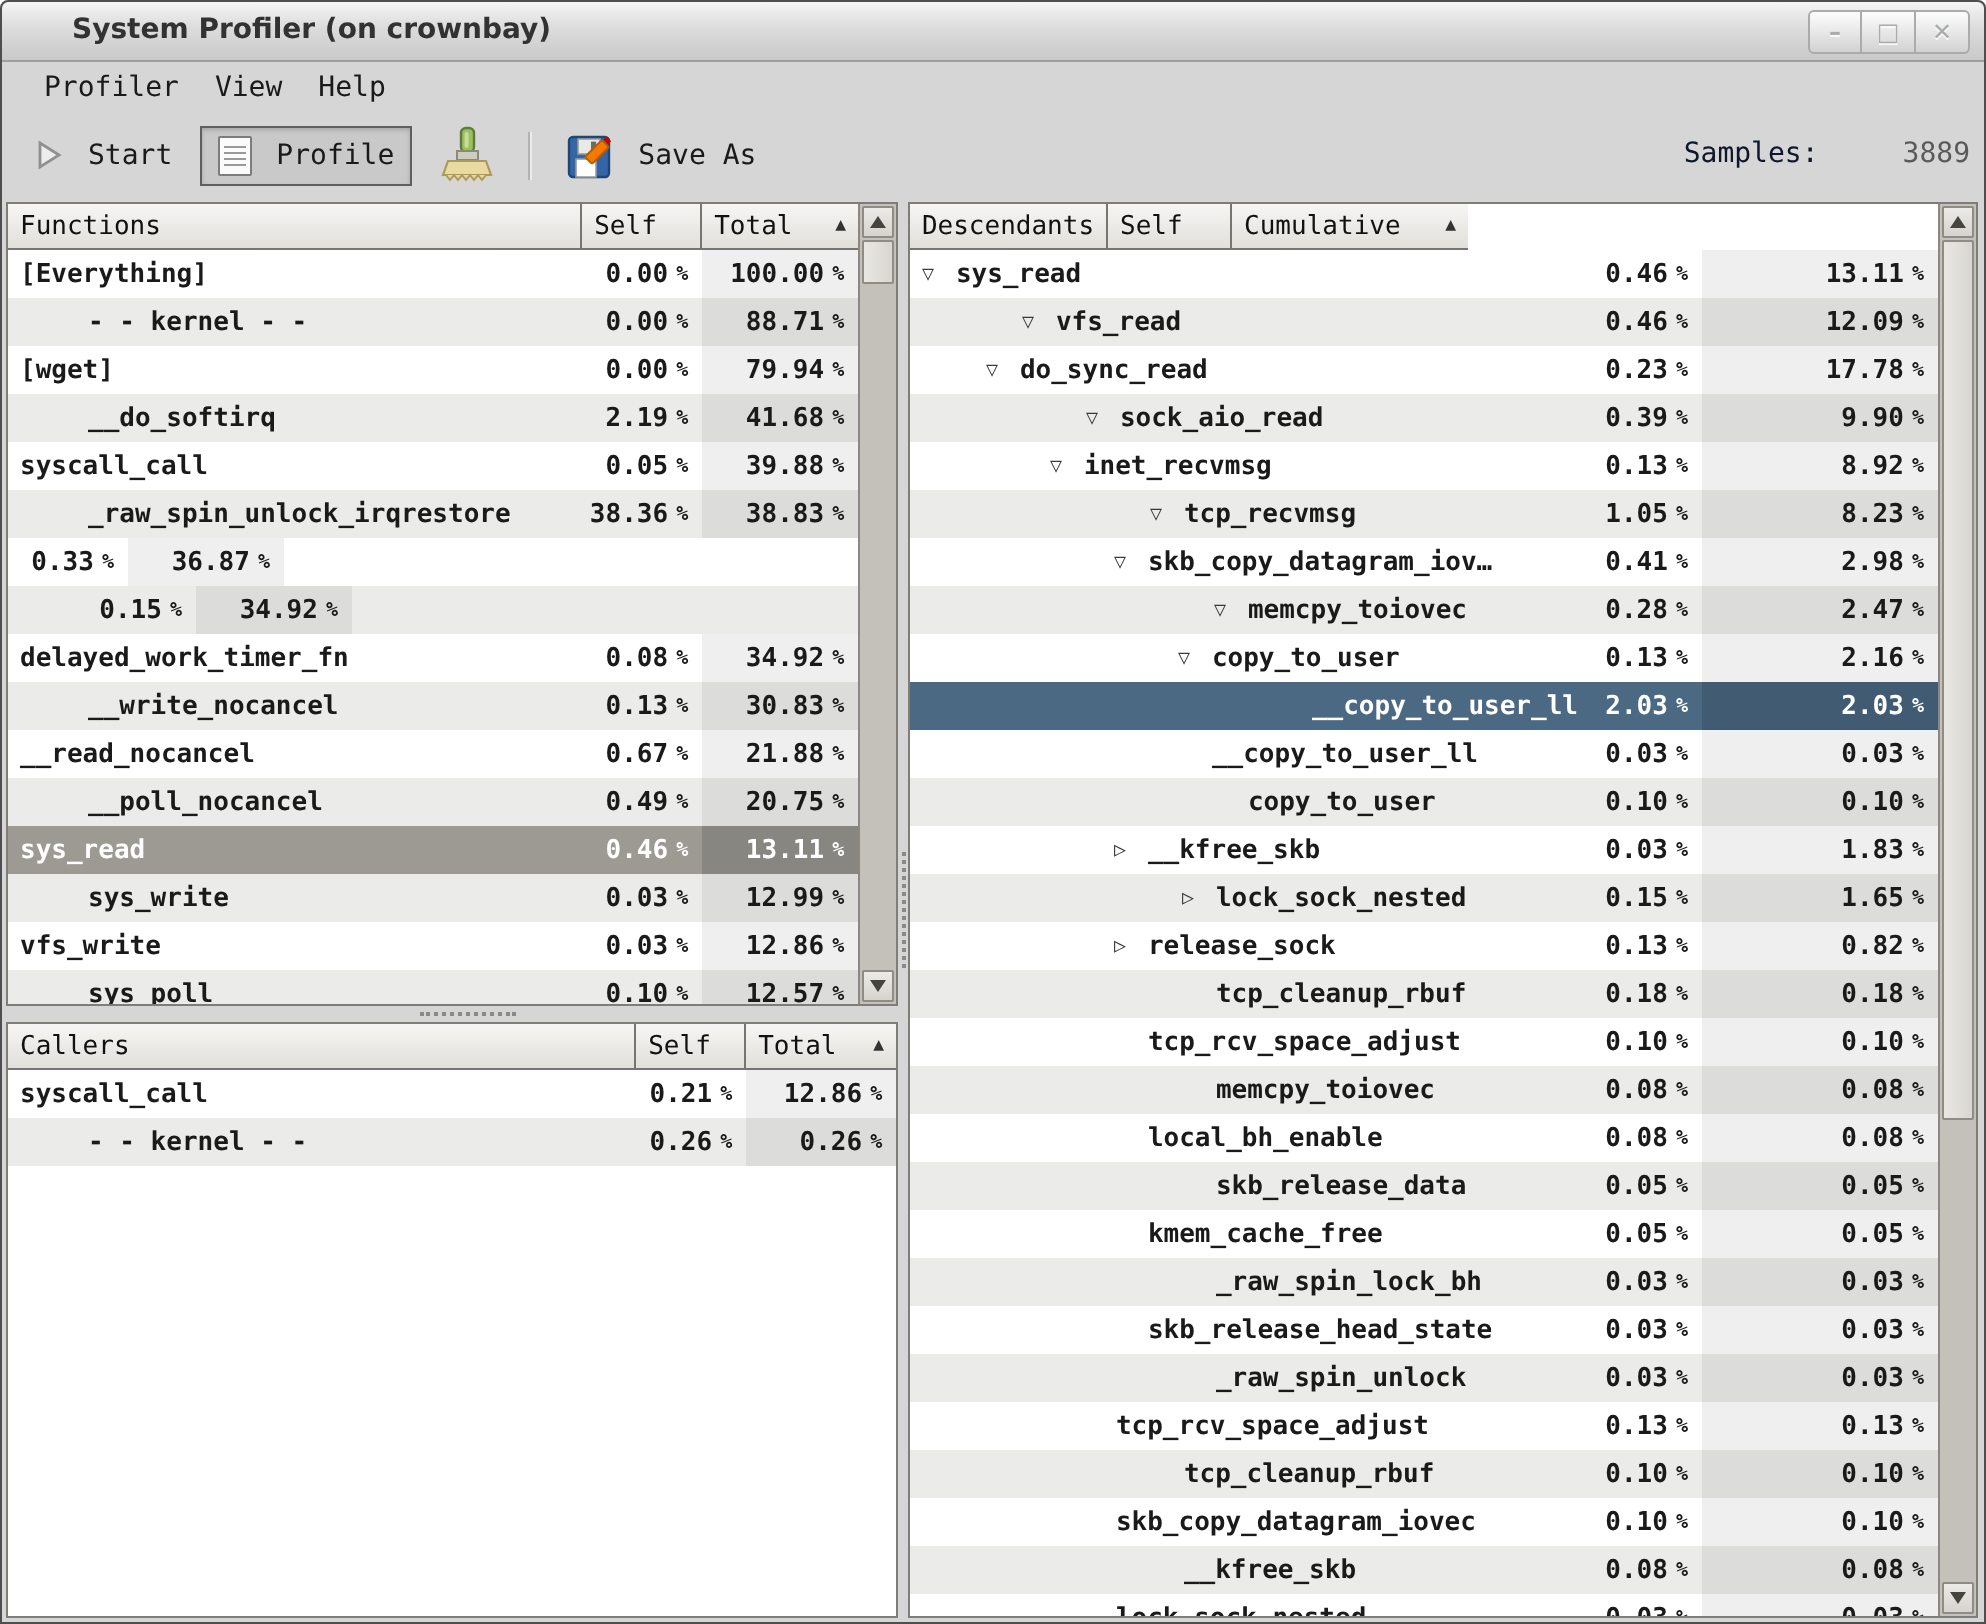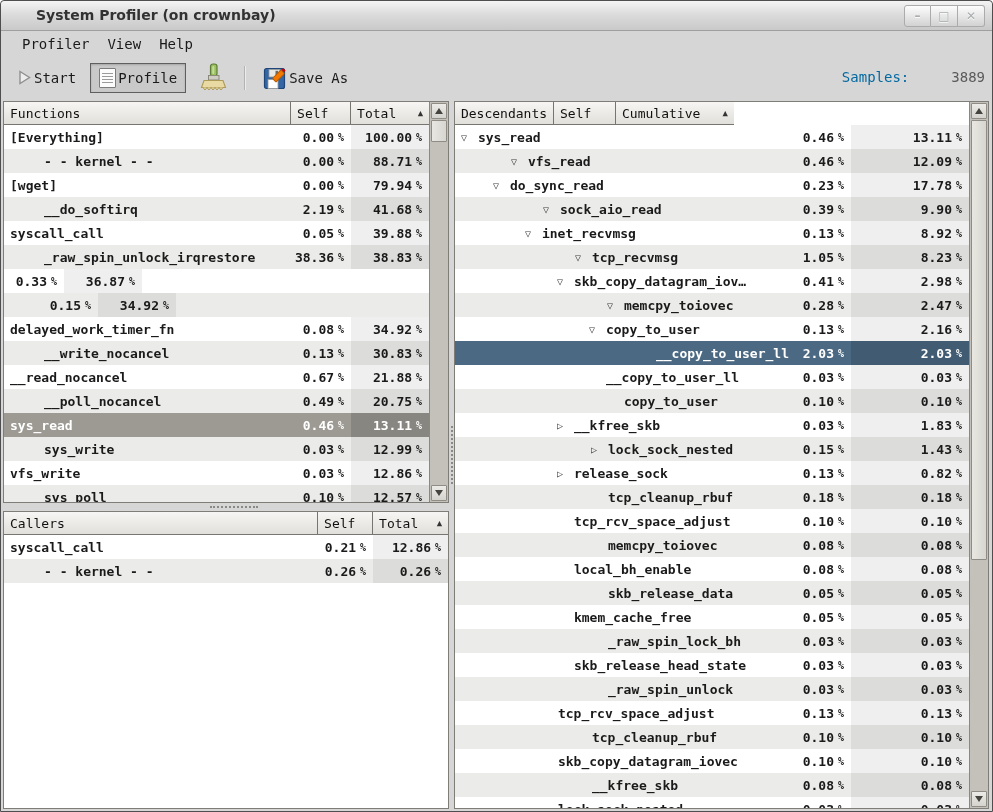--- a/index.html
+++ b/index.html
@@ -24,25 +24,25 @@
     text-shadow:0 1px 0 rgba(255,255,255,.8); }
   .winbtn.first { border-left-width:1px; border-radius:3px 0 0 3px; }
   .winbtn.last  { border-radius:0 3px 3px 0; }
 
   
   .menubar { height:26px; display:flex; align-items:center; padding-left:12px; background:#d6d6d6; }
   .menu-item { padding:3px 9px; font-size:14px; }
 
   
   .toolbar { position:relative; height:41px; display:flex; align-items:center; padding-left:8px; background:#d6d6d6; }
-  .tbtn { display:flex; align-items:center; gap:2px; padding:4px 8px; font-size:14px;text-align:right; }
+  .tbtn { display:flex; align-items:center; gap:12px; padding:4px 8px; font-size:14px;text-align:right; }
   .tbtn.toggled { background:#c9c9c9; border:1px solid #5f5f5f; box-shadow:inset 0 1px 2px rgba(0,0,0,.18); margin:0 6px; }
   .tsep { width:2px; height:24px; margin:0 9px; border-left:1px solid #b3b3b3; border-right:1px solid #ececec; }
   .samples { position:absolute; right:7px; top:12px; display:flex; gap:42px; font-size:14px; }
-  .samples .lbl { color:#0369a1; }
+  .samples .lbl { color:#0f172a; }
   .samples .val { color:#5a5a5a; }
 
   .doc-icon { width:17px; height:20px; background:#fbfbfb; border:1px solid #7c7c7c; border-radius:1px;
     display:flex; flex-direction:column; justify-content:center; gap:2px; padding:2px 2px; }
   .doc-icon i { display:block; height:1px; background:#9a9a9a; }
 
   
   .main { position:absolute; left:0; top:97px; right:0; bottom:0; padding:3px 3px 2px 2px; display:flex; }
   .left-pane { width:460px; display:flex; flex-direction:column; }
   .vsplit { width:5px; position:relative; }
@@ -670,21 +670,21 @@
                 <div class="cell namec c-name">
                   <span class="indent" style="width: 96px;"></span>
                   <span class="exp">▷</span>
                   <span class="lab">lock_sock_nested</span>
                 </div>
                 <div class="cell numc c-self">
                   <span class="val">0.15</span>
                   <span class="pct">%</span>
                 </div>
                 <div class="cell numc sorted c-total">
-                  <span class="val">1.43</span>
+                  <span class="val">1.65</span>
                   <span class="pct">%</span>
                 </div>
               </div>
               <div class="trow">
                 <div class="cell namec c-name">
                   <span class="indent" style="width: 96px;"></span>
                   <span class="exp">▷</span>
                   <span class="lab">release_sock</span>
                 </div>
                 <div class="cell numc c-self">

